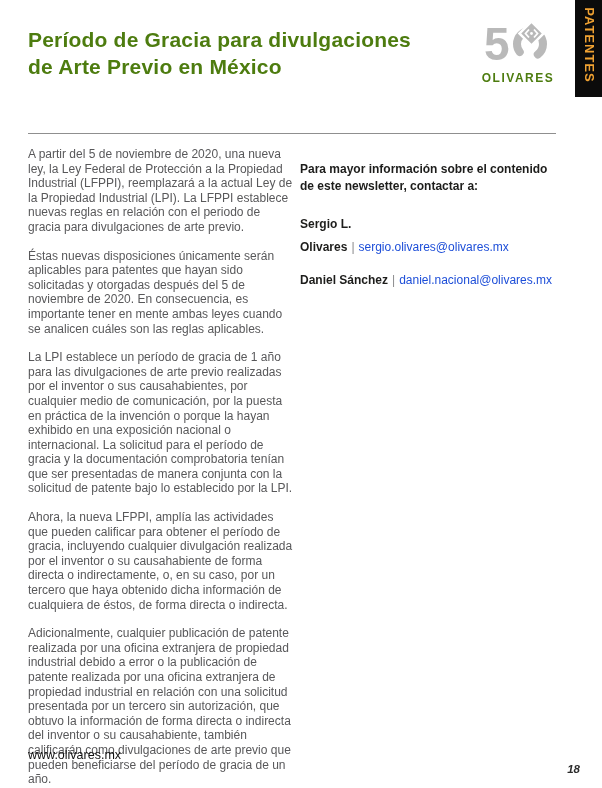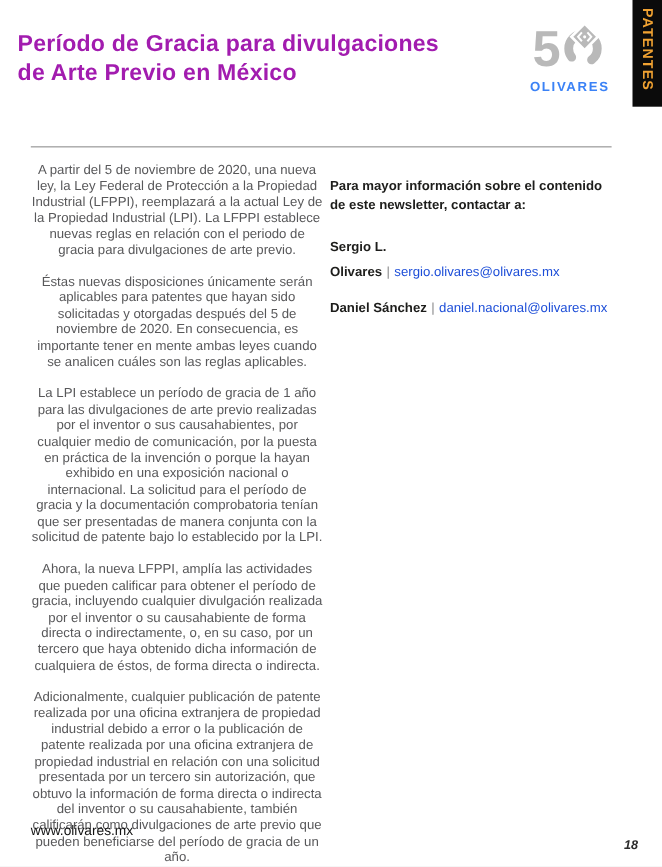--- a/index.html
+++ b/index.html
@@ -7,31 +7,31 @@
   .page {
     position:relative;
     width:602px; height:788px;
     background:#ffffff;
     font-family:"Liberation Sans", sans-serif;
     overflow:hidden;
     margin:0 auto;
   }
   
   .title {
-    position:absolute; left:16px; top:26px; width:450px;
+    position:absolute; left:28px; top:26px; width:450px;
     font-size:21px; line-height:27px; font-weight:bold;
-    color:#a21caf; letter-spacing:.2px;
+    color:#4d7c0f; letter-spacing:.2px;
   }
   .logo {
     position:absolute; left:481px; top:18px; width:74px;
     text-align:center; color:#b9b9b9;
   }
   .logo-name {
     font-size:12px; font-weight:bold; letter-spacing:1.5px;
-    color:#3b82f6; margin-top:1px;
+    color:#4d7c0f; margin-top:1px;
   }
   
   .tab {
     position:absolute; right:0; top:0; width:27px; height:97px;
     background:#0b0b0b;
   }
   .tab-label {
     position:absolute; top:46%; left:50%;
     transform:translate(-50%,-50%) rotate(90deg);
     white-space:nowrap;
@@ -40,21 +40,21 @@
   
   .rule {
     position:absolute; left:28px; top:133px; width:528px; height:0;
     border-top:1px solid #8f8f8f;
   }
   
   .article {
     position:absolute; left:28px; top:147px; width:266px;
     font-size:12px; line-height:14.6px; color:#58585a;
   }
-  .article p { margin-bottom:14px;text-align:center; }
+  .article p { margin-bottom:14px; }
   .contact {
     position:absolute; left:300px; top:161px; width:258px;
     font-size:12px; line-height:15px;
   }
   .contact-heading {
     font-weight:bold; color:#1d1d1b; line-height:17px; margin-bottom:18px;
   }
   .person { margin-bottom:10px; color:#6b6b6d; line-height:23px; }
   .person-name { font-weight:bold; color:#1d1d1b;margin-top:16px; }
   .sep { margin:0 4px; color:#8a8a8c; }

